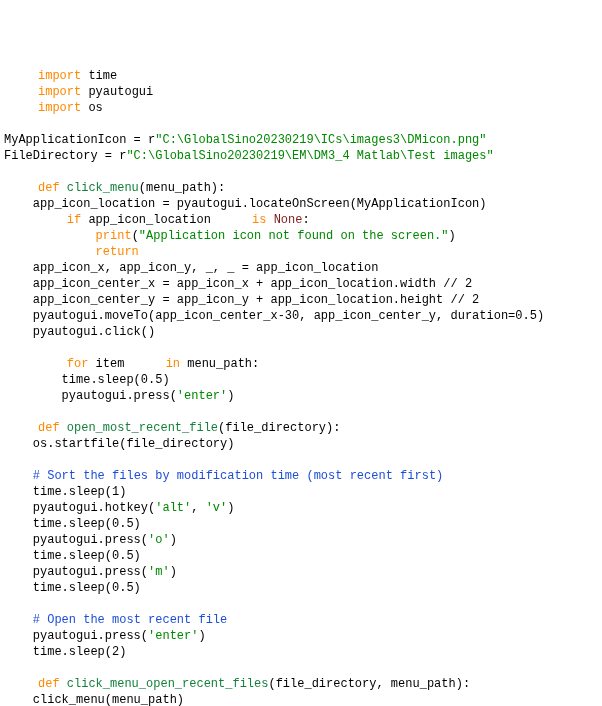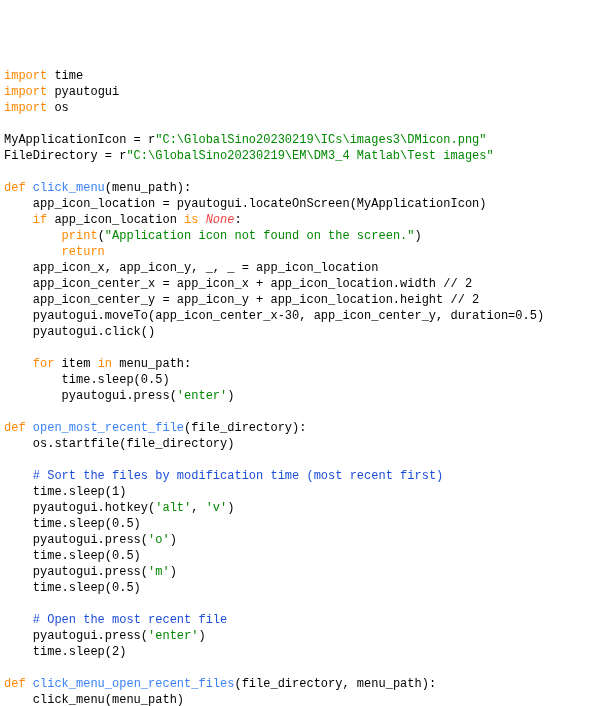--- a/index.html
+++ b/index.html
@@ -8,26 +8,26 @@
     font-family: Consolas, "Courier New", monospace;
     font-size: 12px;
     line-height: 16px;
     background: #ffffff;
     color: #000000;
     white-space: pre;
     width: 602px;
     box-sizing: border-box;
   }
   .line { display: block; }
-  .kw { color: #ff8800; }   
+  .kw { color: #ff8800; margin-left: 34px; }   
   .str { color: #008800; }  
   .com { color: #1d4ed8; }  
-  .nm { color: #3b82f6; font-family: Liberation Mono, monospace; }   
+  .nm { color: #15803d; font-family: Liberation Mono, monospace; }   
   .pl { color: #000000; text-align: center; }   
-  .none { color: #ef4444; font-style: italic; }
+  .none { color: #7f1d1d; }
 </style>
 </head>
 <body>
 
 
 
 <div id="code-container"><span class="line"><span class="kw">import</span><span class="pl"> time</span></span><span class="line"><span class="kw">import</span><span class="pl"> pyautogui</span></span><span class="line"><span class="kw">import</span><span class="pl"> os</span></span><span class="line">&nbsp;</span><span class="line"><span class="pl">MyApplicationIcon = r</span><span class="str">"C:\GlobalSino20230219\ICs\images3\DMicon.png"</span></span><span class="line"><span class="pl">FileDirectory = r</span><span class="str">"C:\GlobalSino20230219\EM\DM3_4 Matlab\Test images"</span></span><span class="line">&nbsp;</span><span class="line"><span class="kw">def</span><span class="pl"> </span><span class="nm">click_menu</span><span class="pl">(menu_path):</span></span><span class="line"><span class="pl">    app_icon_location = pyautogui.locateOnScreen(MyApplicationIcon)</span></span><span class="line"><span class="pl">    </span><span class="kw">if</span><span class="pl"> app_icon_location </span><span class="kw">is</span><span class="pl"> </span><span class="none">None</span><span class="pl">:</span></span><span class="line"><span class="pl">        </span><span class="kw">print</span><span class="pl">(</span><span class="str">"Application icon not found on the screen."</span><span class="pl">)</span></span><span class="line"><span class="pl">        </span><span class="kw">return</span></span><span class="line"><span class="pl">    app_icon_x, app_icon_y, _, _ = app_icon_location</span></span><span class="line"><span class="pl">    app_icon_center_x = app_icon_x + app_icon_location.width // 2</span></span><span class="line"><span class="pl">    app_icon_center_y = app_icon_y + app_icon_location.height // 2</span></span><span class="line"><span class="pl">    pyautogui.moveTo(app_icon_center_x-30, app_icon_center_y, duration=0.5)</span></span><span class="line"><span class="pl">    pyautogui.click()</span></span><span class="line">&nbsp;</span><span class="line"><span class="pl">    </span><span class="kw">for</span><span class="pl"> item </span><span class="kw">in</span><span class="pl"> menu_path:</span></span><span class="line"><span class="pl">        time.sleep(0.5)</span></span><span class="line"><span class="pl">        pyautogui.press(</span><span class="str">'enter'</span><span class="pl">)</span></span><span class="line">&nbsp;</span><span class="line"><span class="kw">def</span><span class="pl"> </span><span class="nm">open_most_recent_file</span><span class="pl">(file_directory):</span></span><span class="line"><span class="pl">    os.startfile(file_directory)</span></span><span class="line">&nbsp;</span><span class="line"><span class="pl">    </span><span class="com"># Sort the files by modification time (most recent first)</span></span><span class="line"><span class="pl">    time.sleep(1)</span></span><span class="line"><span class="pl">    pyautogui.hotkey(</span><span class="str">'alt'</span><span class="pl">, </span><span class="str">'v'</span><span class="pl">)</span></span><span class="line"><span class="pl">    time.sleep(0.5)</span></span><span class="line"><span class="pl">    pyautogui.press(</span><span class="str">'o'</span><span class="pl">)</span></span><span class="line"><span class="pl">    time.sleep(0.5)</span></span><span class="line"><span class="pl">    pyautogui.press(</span><span class="str">'m'</span><span class="pl">)</span></span><span class="line"><span class="pl">    time.sleep(0.5)</span></span><span class="line">&nbsp;</span><span class="line"><span class="pl">    </span><span class="com"># Open the most recent file</span></span><span class="line"><span class="pl">    pyautogui.press(</span><span class="str">'enter'</span><span class="pl">)</span></span><span class="line"><span class="pl">    time.sleep(2)</span></span><span class="line">&nbsp;</span><span class="line"><span class="kw">def</span><span class="pl"> </span><span class="nm">click_menu_open_recent_files</span><span class="pl">(file_directory, menu_path):</span></span><span class="line"><span class="pl">    click_menu(menu_path)</span></span></div>
 
 
 

